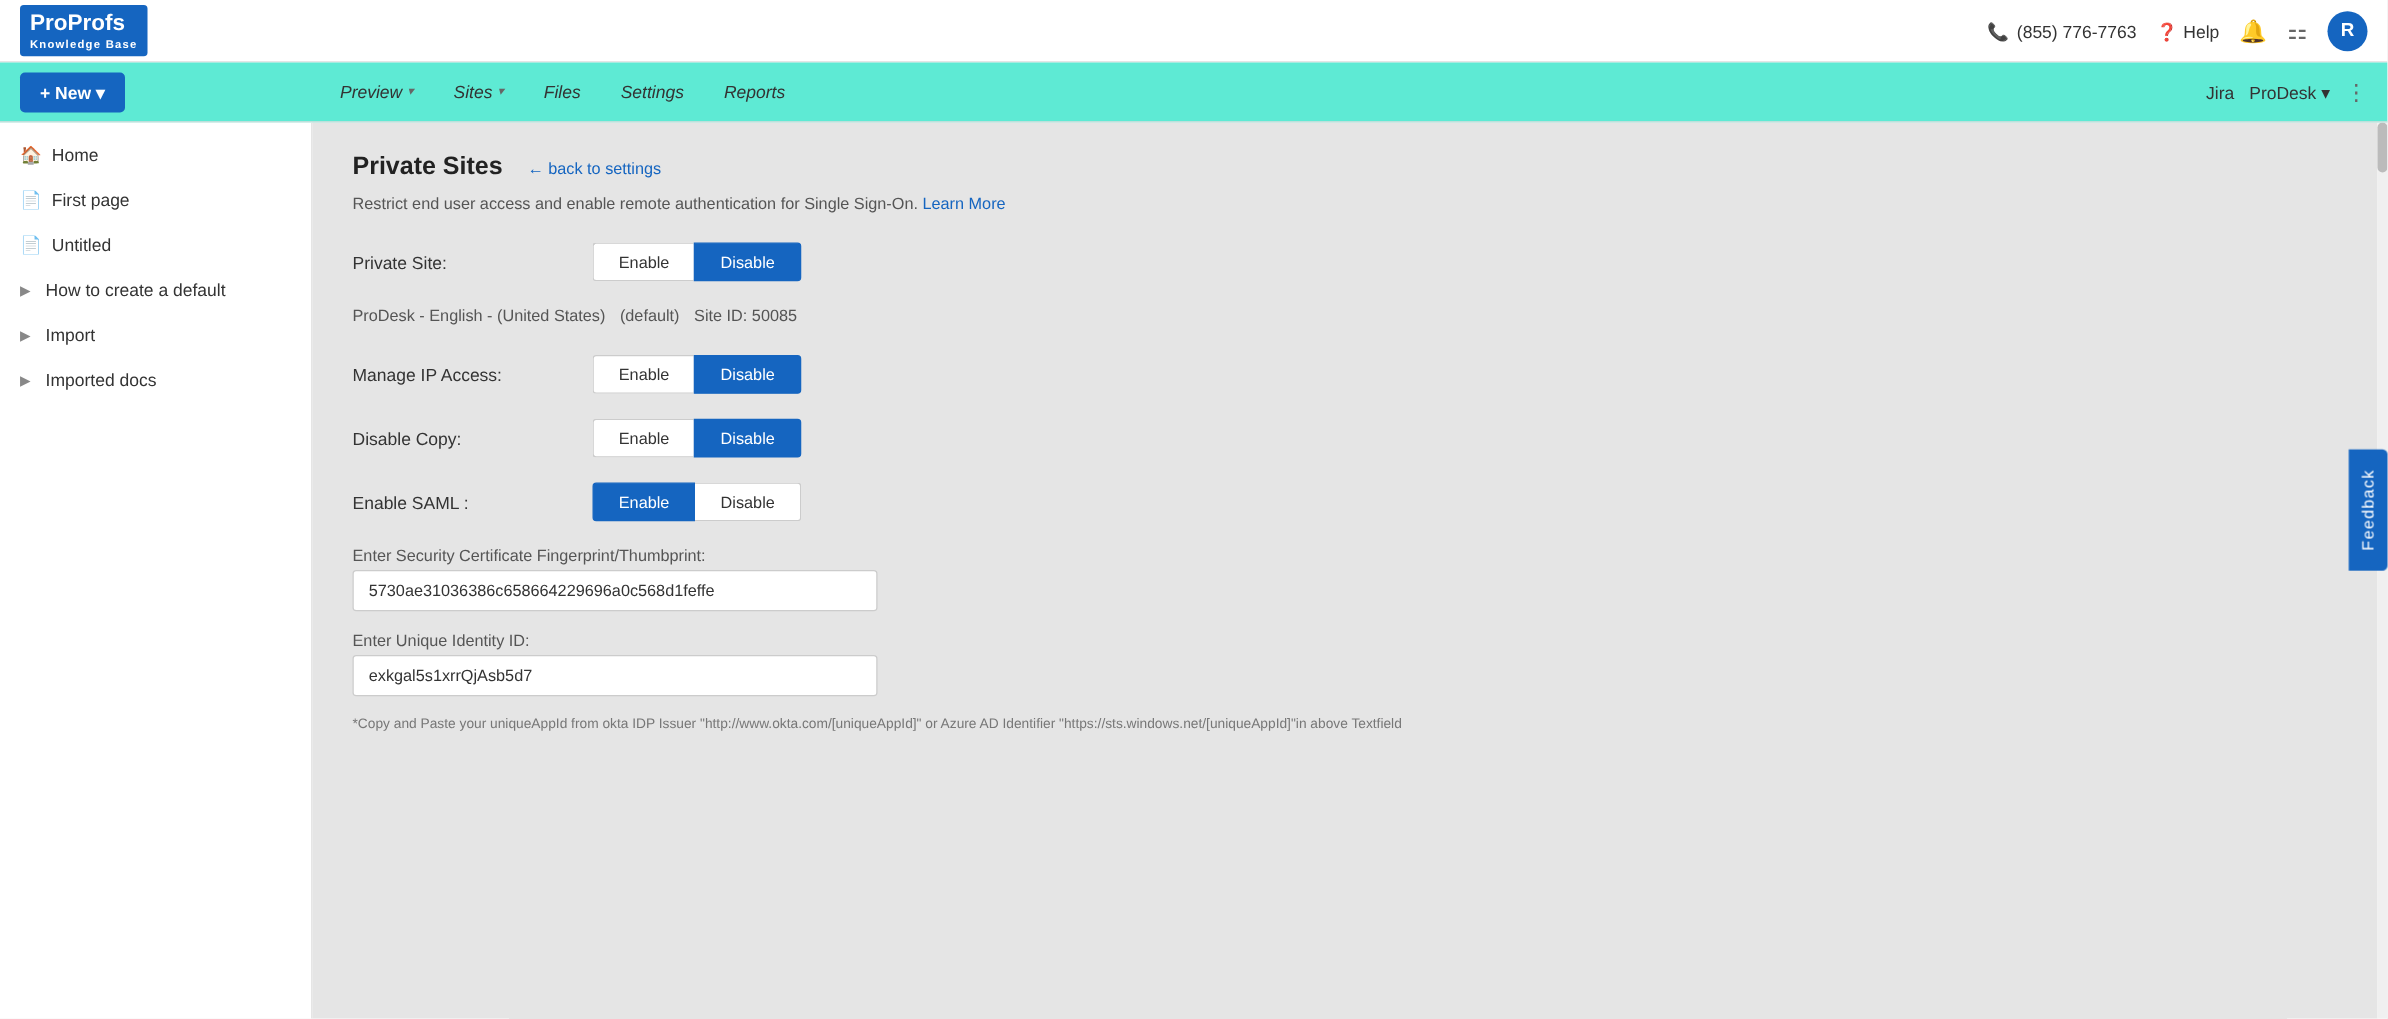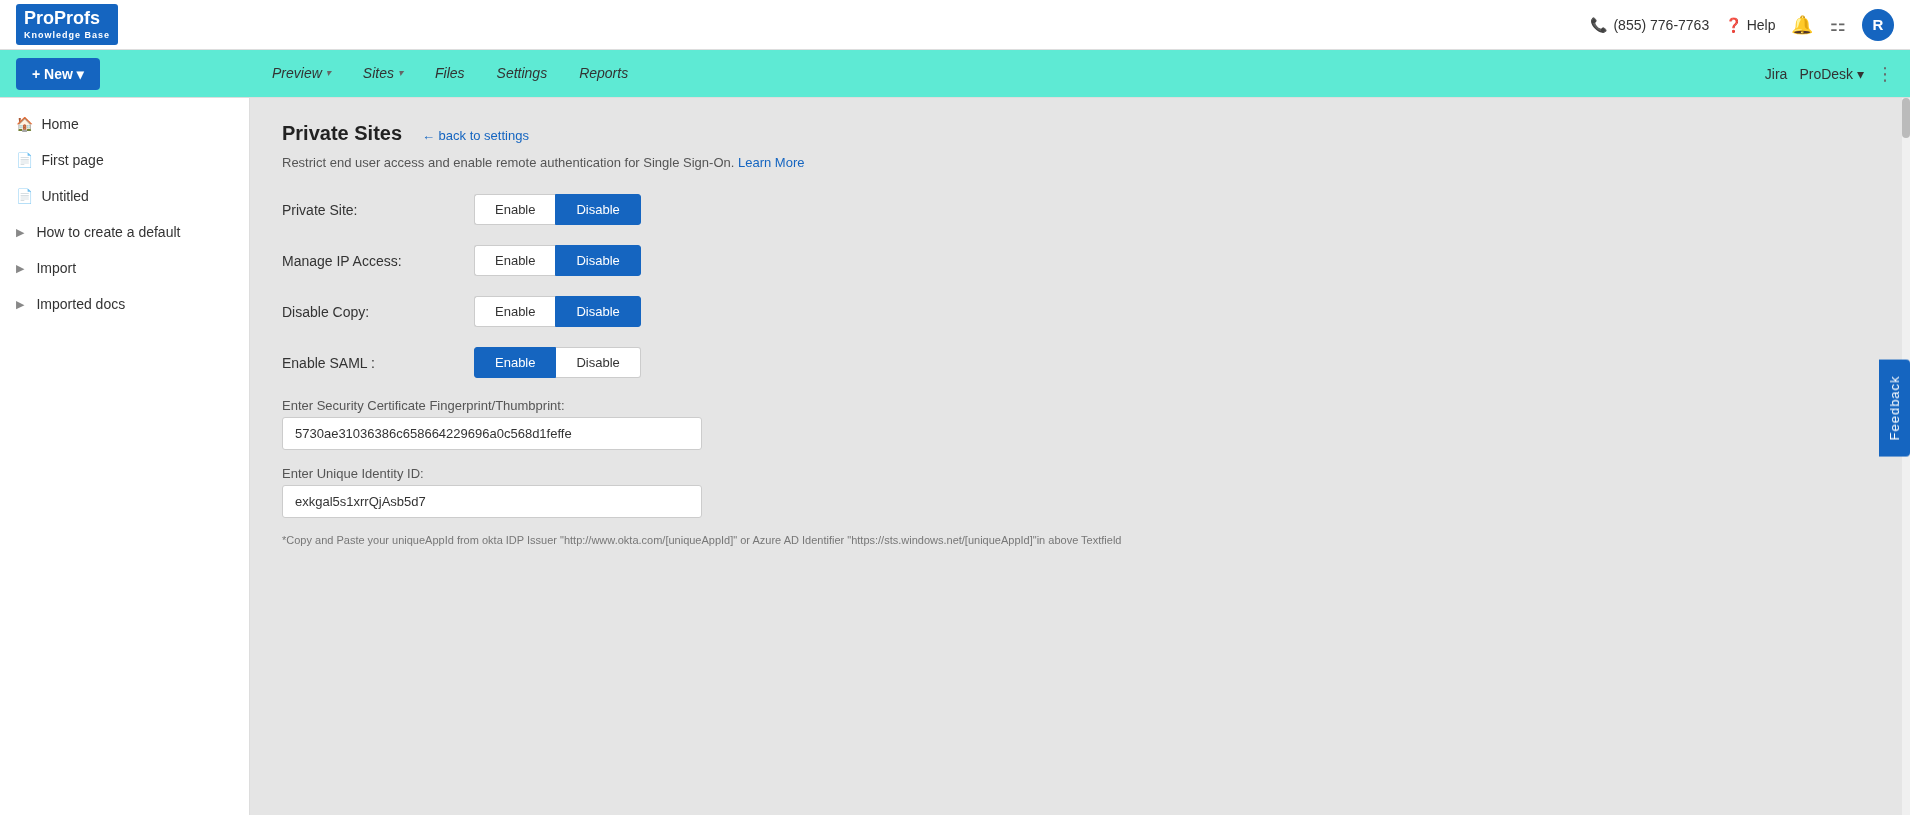--- a/index.html
+++ b/index.html
@@ -249,20 +249,25 @@
       </p>
 
       <div class="setting-row">
         <div class="setting-label">Private Site:</div>
         <div class="btn-group">
           <button class="btn-enable">Enable</button>
           <button class="btn-disable">Disable</button>
         </div>
       </div>
 
+      <div class="site-info">
+        <span>ProDesk - English - (United States)</span>
+        <span>(default)</span>
+        <span>Site ID: 50085</span>
+      </div>
 
       <div class="setting-row">
         <div class="setting-label">Manage IP Access:</div>
         <div class="btn-group">
           <button class="btn-enable">Enable</button>
           <button class="btn-disable">Disable</button>
         </div>
       </div>
 
       <div class="setting-row">

